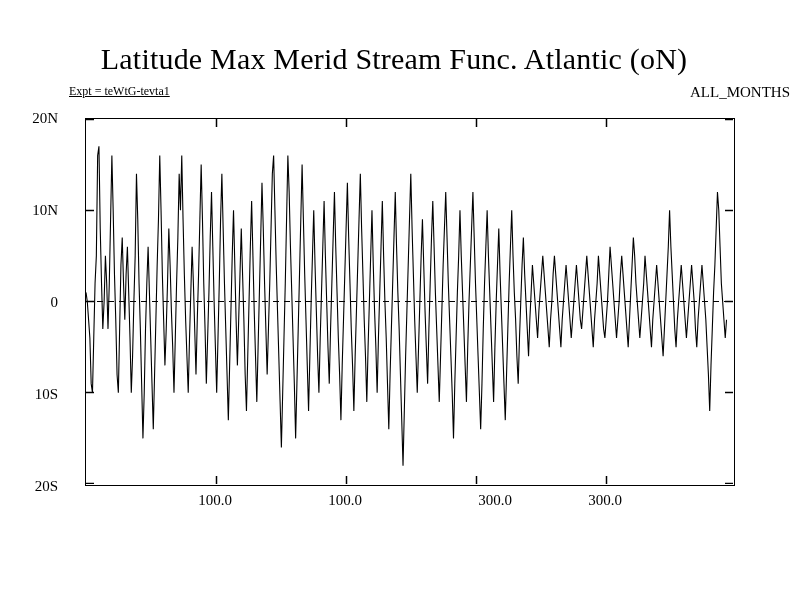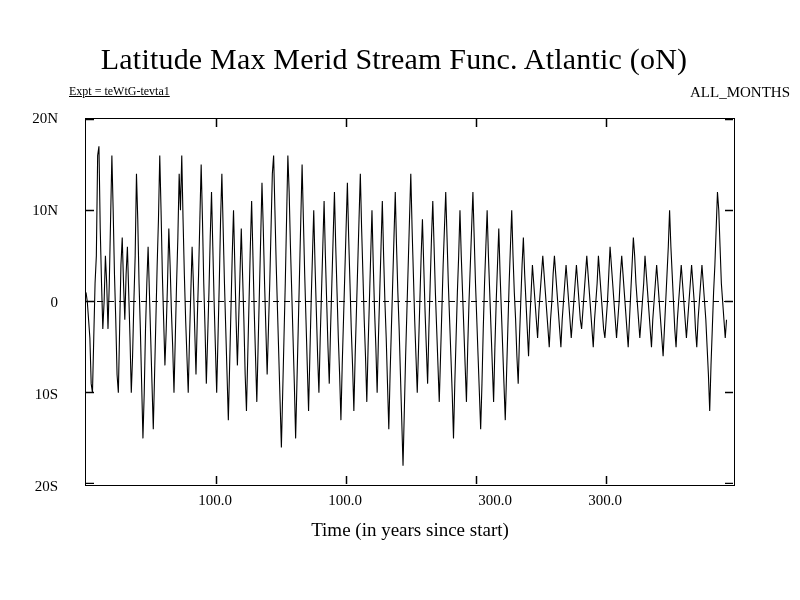--- a/index.html
+++ b/index.html
@@ -109,21 +109,20 @@
   <div class="ytick-label" style="top:210px;">10N</div>
   <div class="ytick-label" style="top:302px;">0</div>
   <div class="ytick-label" style="top:394px;">10S</div>
   <div class="ytick-label" style="top:486px;">20S</div>
 
   <div class="xtick-label" style="left:215px;">100.0</div>
   <div class="xtick-label" style="left:345px;">100.0</div>
   <div class="xtick-label" style="left:495px;">300.0</div>
   <div class="xtick-label" style="left:605px;">300.0</div>
 
-  <div id="xlabel">Time (in years since start)</div>
 
   <div id="plot-area">
     <svg id="svg-canvas" width="647" height="365" viewBox="0 0 647 365">
       <g>
 
         <line x1="0" y1="0.5" x2="8" y2="0.5" stroke="#000" stroke-width="1.5"></line>
         <line x1="0" y1="91.5" x2="8" y2="91.5" stroke="#000" stroke-width="1.5"></line>
         <line x1="0" y1="182.5" x2="8" y2="182.5" stroke="#000" stroke-width="1.5"></line>
         <line x1="0" y1="273.5" x2="8" y2="273.5" stroke="#000" stroke-width="1.5"></line>
         <line x1="0" y1="364.5" x2="8" y2="364.5" stroke="#000" stroke-width="1.5"></line>

